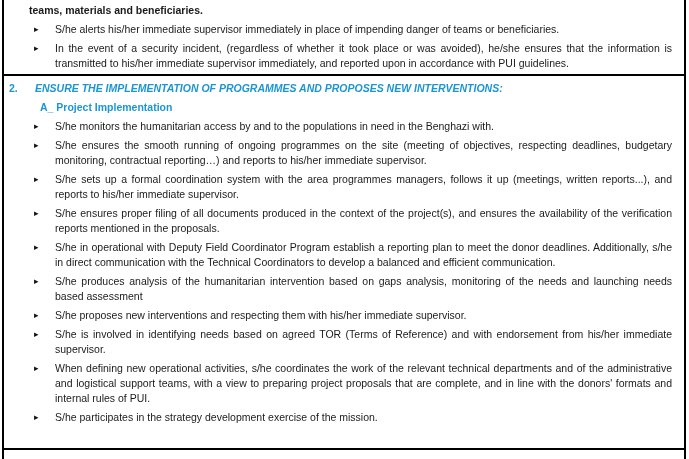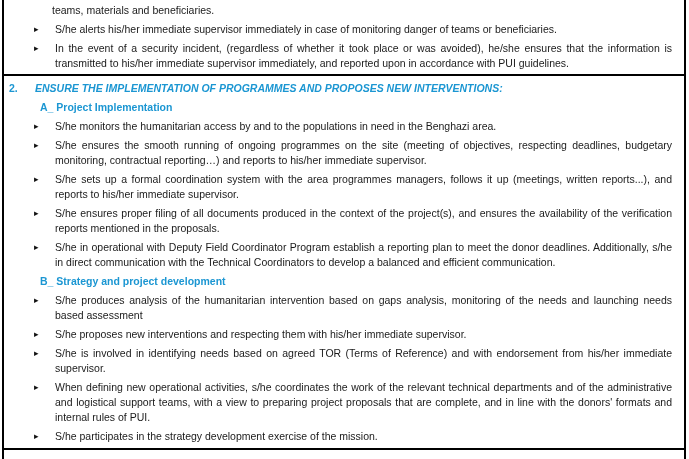--- a/index.html
+++ b/index.html
@@ -16,21 +16,21 @@
     border-left:2px solid #000;
     border-right:2px solid #000;
     font-size:10.5px;
     line-height:15px;
   }
   .row { overflow:hidden; }
   .row-prev { height:76px; border-bottom:2px solid #000; padding-top:3px; }
   .row-main { height:374px; border-bottom:2px solid #000; padding-top:5px; }
   .row-next { height:7px; }
 
-  .cont-text { margin-left:48px; padding-right:28px; }
+  .cont-text { margin-left:25px; padding-right:28px;font-weight:bold; }
 
   .bullet { display:flex; margin:4px 0 0 30px; padding-right:12px; }
   .bullet .glyph {
     flex:none; width:21px;
     font-size:9px; line-height:15px; color:#111;
   }
   .bullet .btext { flex:1; text-align:justify; }
 
   .sec-title-row { display:flex; margin-left:5px; padding-right:12px;
     font-weight:bold; color:var(--accent,#1B96D2); }
@@ -45,60 +45,59 @@
 </head>
 <body>
 
 <div class="frame">
 
   <div class="row row-prev">
     <div class="cont-text">teams, materials and beneficiaries.</div>
 
     <div class="bullet">
       <span class="glyph">▸</span>
-      <span class="btext">S/he alerts his/her immediate supervisor immediately in case of monitoring danger of teams or beneficiaries.</span>
+      <span class="btext">S/he alerts his/her immediate supervisor immediately in place of impending danger of teams or beneficiaries.</span>
     </div>
 
     <div class="bullet">
       <span class="glyph">▸</span>
       <span class="btext">In the event of a security incident, (regardless of whether it took place or was avoided), he/she ensures that the information is transmitted to his/her immediate supervisor immediately, and reported upon in accordance with PUI guidelines.</span>
     </div>
   </div>
 
   <div class="row row-main">
 
     <div class="sec-title-row">
       <span class="sec-num">2.</span>
       <span class="sec-title">ENSURE THE IMPLEMENTATION OF PROGRAMMES AND PROPOSES NEW INTERVENTIONS:</span>
     </div>
 
     <div class="sub-head">A_ Project Implementation</div>
 
     <div class="bullet">
       <span class="glyph">▸</span>
-      <span class="btext">S/he monitors the humanitarian access by and to the populations in need in the Benghazi area.</span>
+      <span class="btext">S/he monitors the humanitarian access by and to the populations in need in the Benghazi with.</span>
     </div>
     <div class="bullet">
       <span class="glyph">▸</span>
       <span class="btext">S/he ensures the smooth running of ongoing programmes on the site (meeting of objectives, respecting deadlines, budgetary monitoring, contractual reporting…) and reports to his/her immediate supervisor.</span>
     </div>
     <div class="bullet">
       <span class="glyph">▸</span>
       <span class="btext">S/he sets up a formal coordination system with the area programmes managers, follows it up (meetings, written reports...), and reports to his/her immediate supervisor.</span>
     </div>
     <div class="bullet">
       <span class="glyph">▸</span>
       <span class="btext">S/he ensures proper filing of all documents produced in the context of the project(s), and ensures the availability of the verification reports mentioned in the proposals.</span>
     </div>
     <div class="bullet">
       <span class="glyph">▸</span>
       <span class="btext">S/he in operational with Deputy Field Coordinator Program establish a reporting plan to meet the donor deadlines. Additionally, s/he in direct communication with the Technical Coordinators to develop a balanced and efficient communication.</span>
     </div>
 
-    <div class="sub-head">B_ Strategy and project development</div>
 
     <div class="bullet">
       <span class="glyph">▸</span>
       <span class="btext">S/he produces analysis of the humanitarian intervention based on gaps analysis, monitoring of the needs and launching needs based assessment</span>
     </div>
     <div class="bullet">
       <span class="glyph">▸</span>
       <span class="btext">S/he proposes new interventions and respecting them with his/her immediate supervisor.</span>
     </div>
     <div class="bullet">

